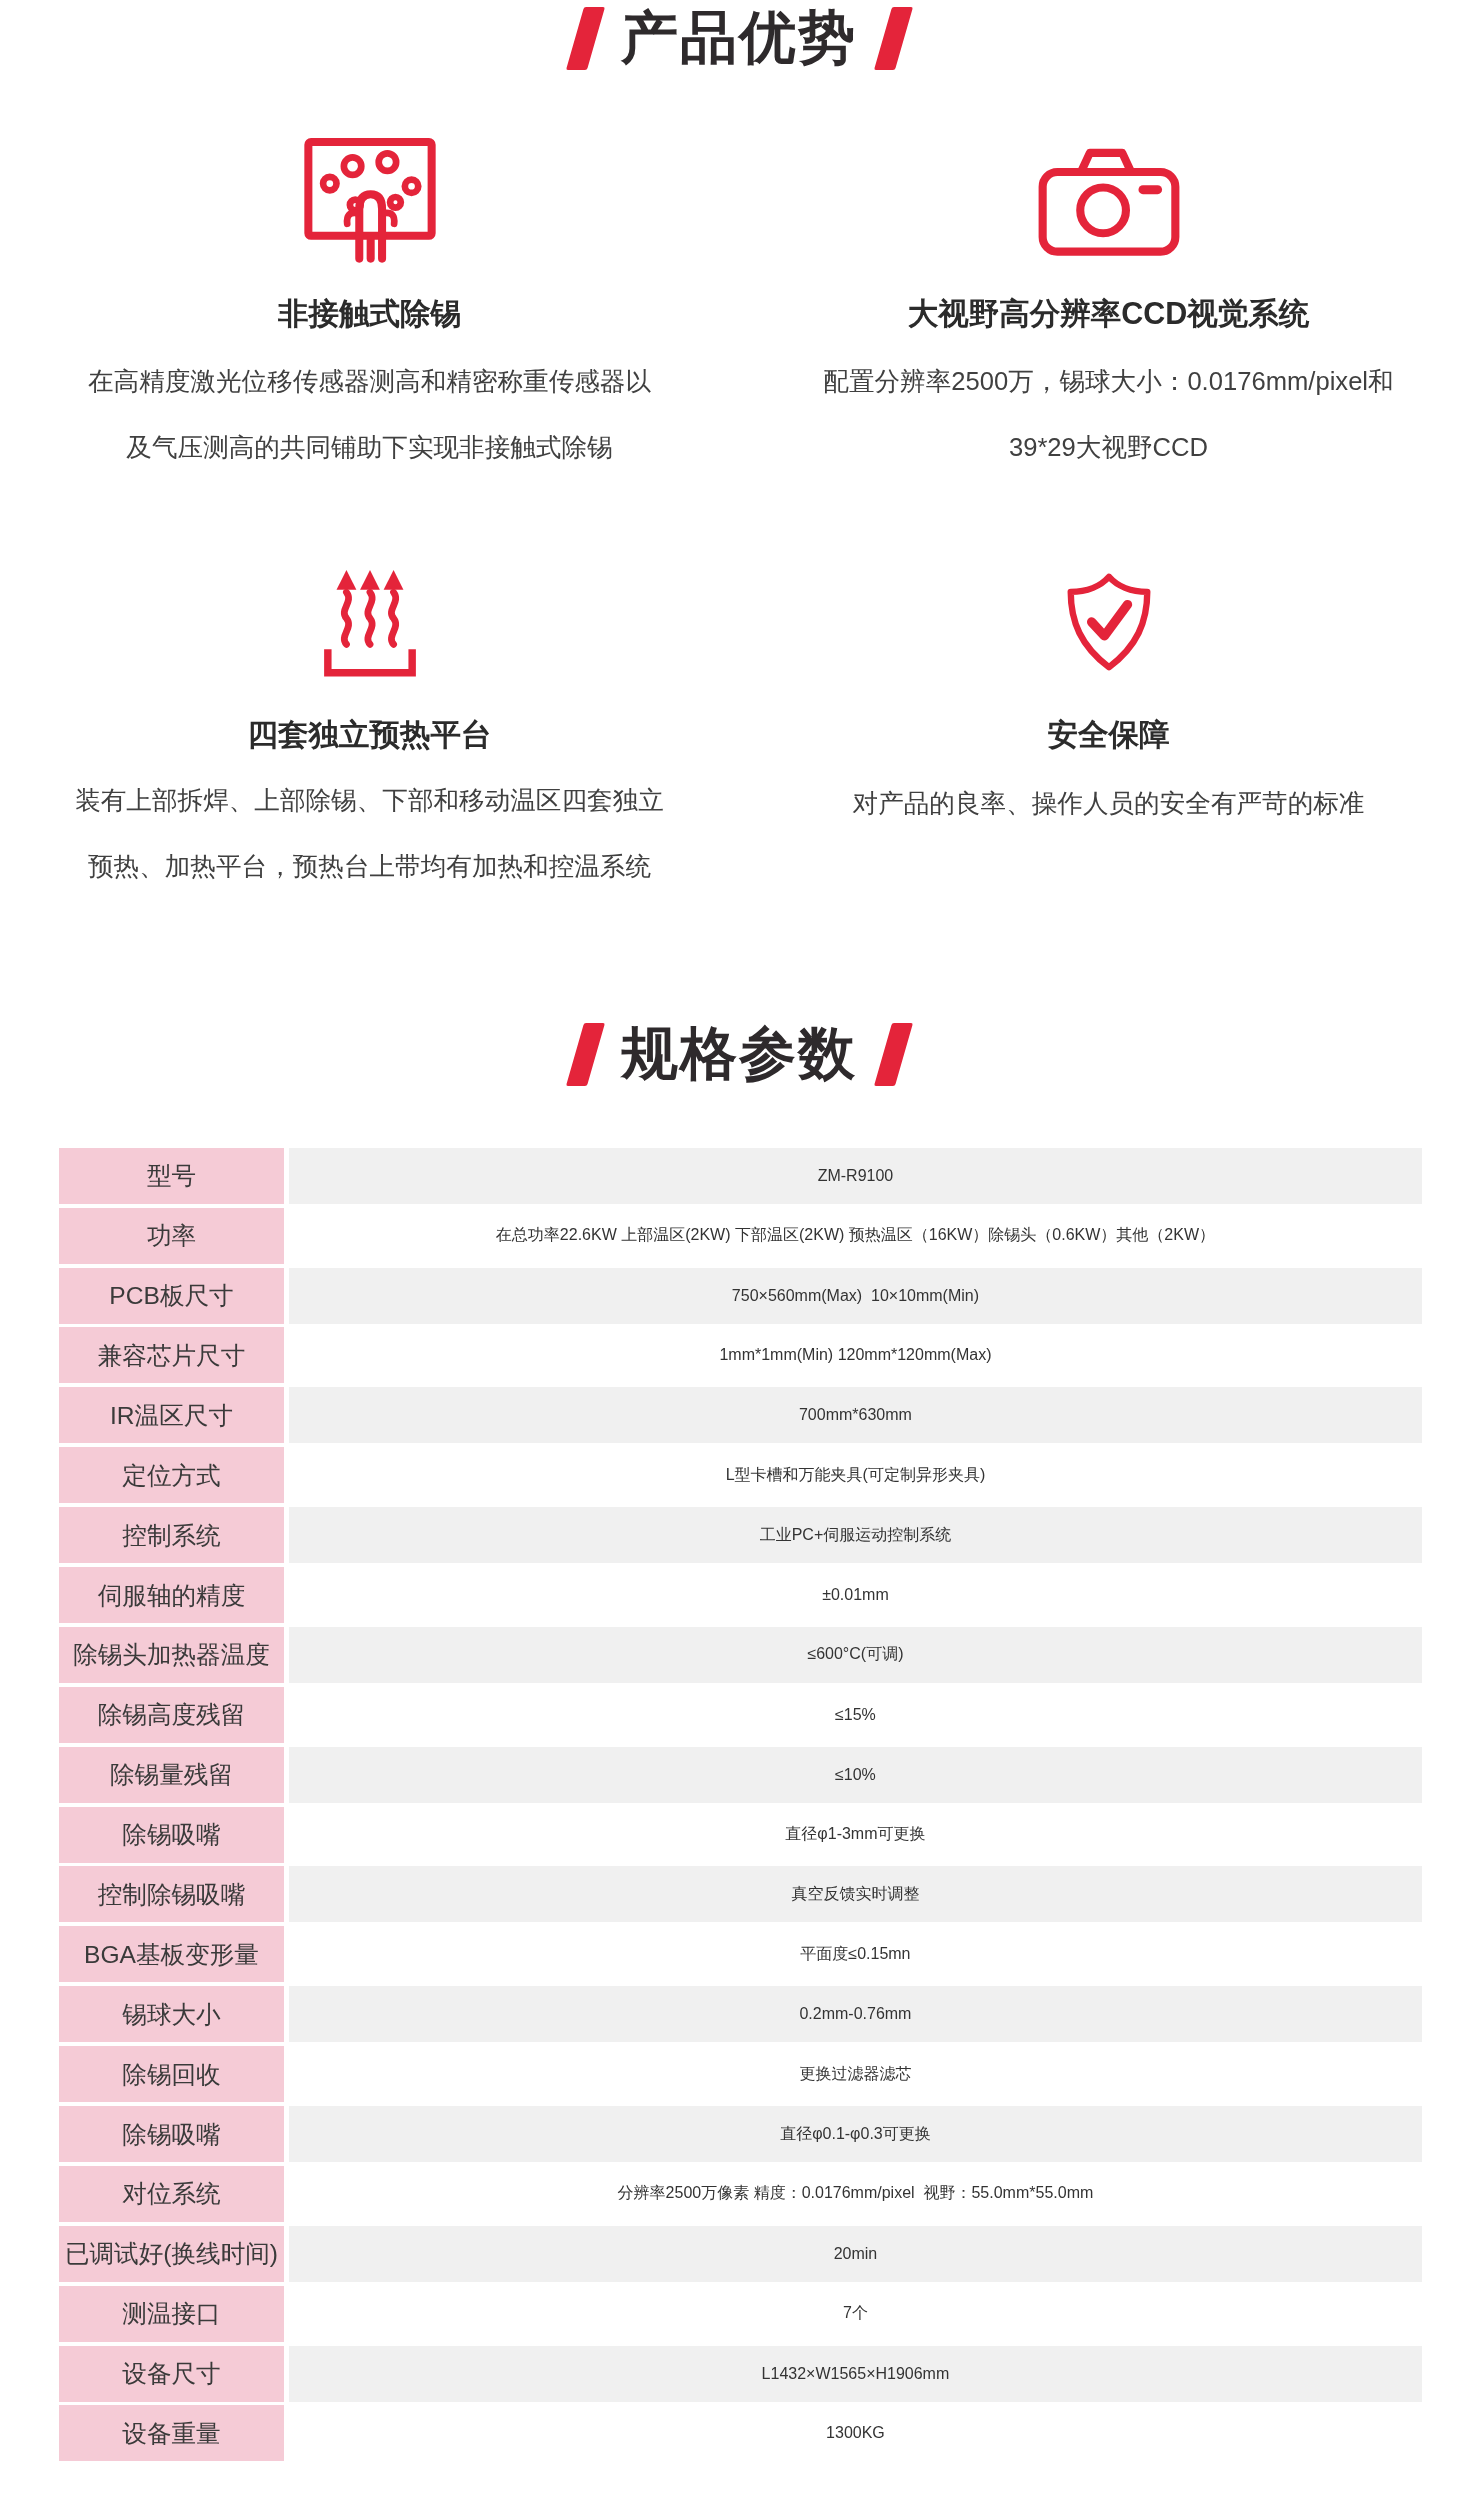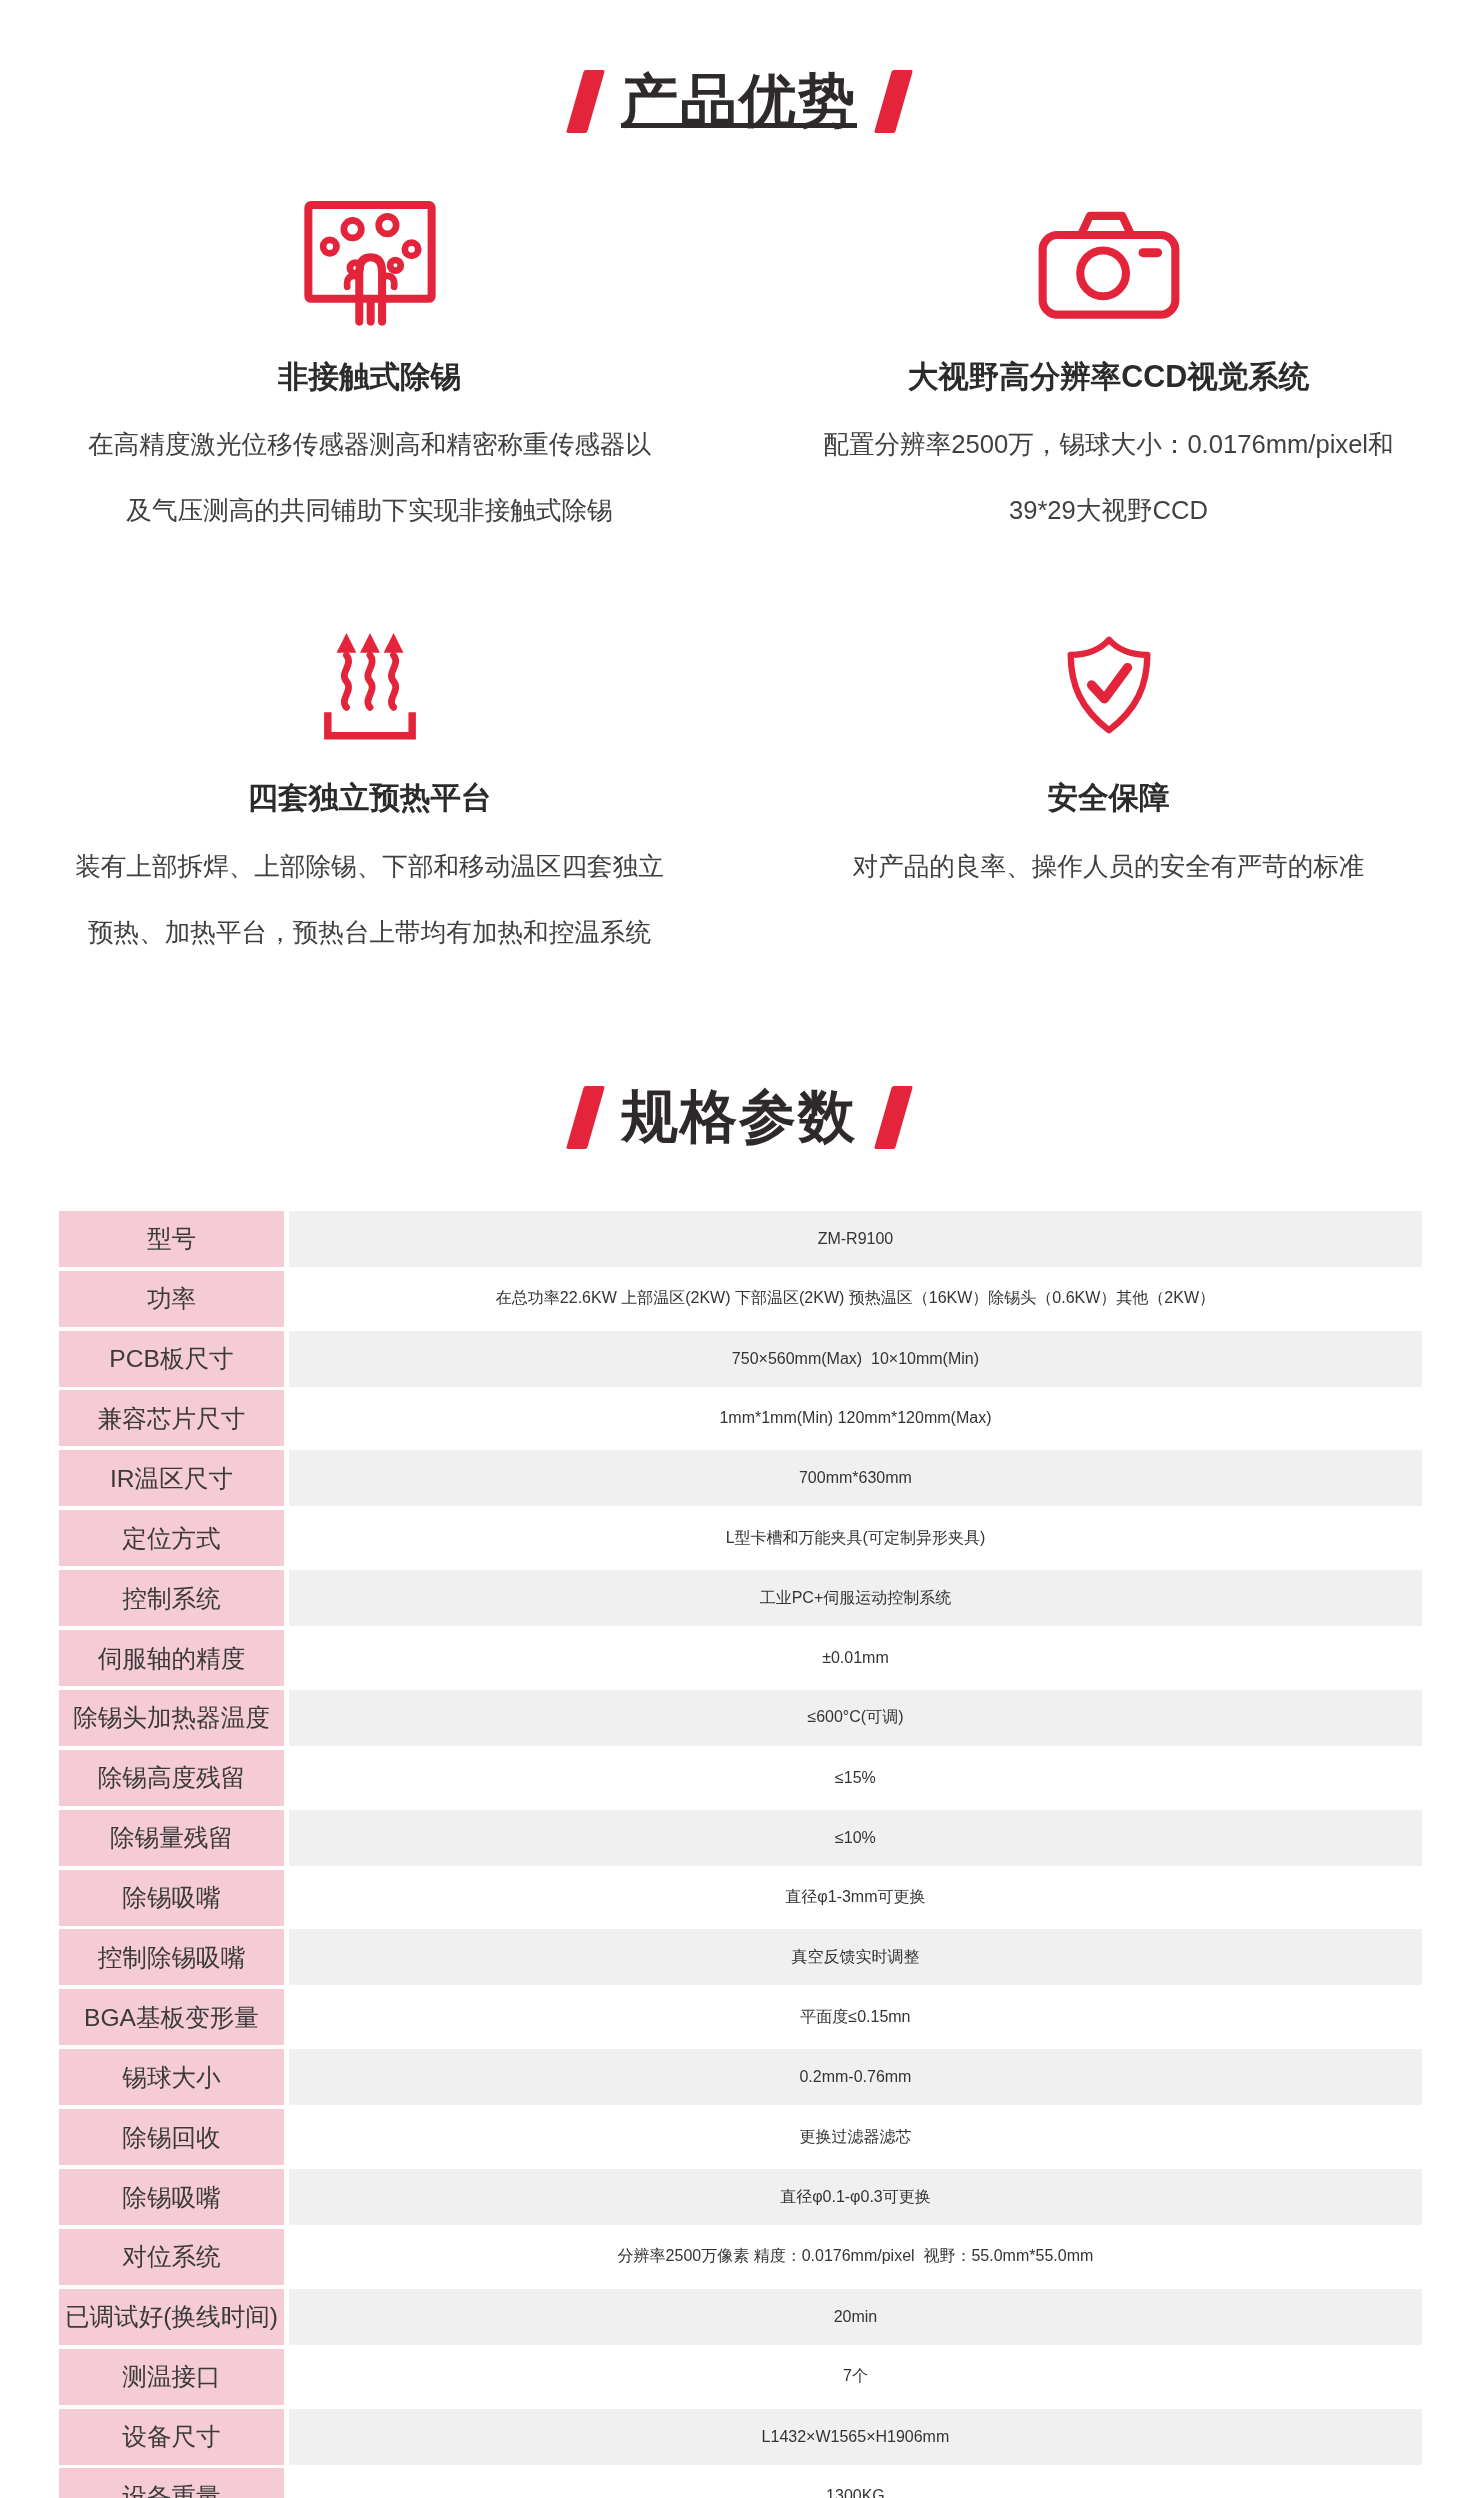--- a/index.html
+++ b/index.html
@@ -11,33 +11,33 @@
   }
   *{box-sizing:border-box;}
   html,body{margin:0;padding:0;}
   body{
     width:1478px;min-height:2498px;background:#ffffff;
     font-family:"Liberation Sans","DejaVu Sans",sans-serif;
     color:var(--ink);
   }
   
   .section-title{display:flex;align-items:center;justify-content:center;gap:25.6px;}
-  .section-title.first{padding-top:63px;text-decoration:underline;}
+  .section-title.first{}
   .section-title.second{margin-top:114px;}
   .slash{width:20.7px;height:63px;background:var(--red);transform:skewX(-16deg);border-radius:2px;flex:0 0 auto;}
   .section-title h2{margin:0;font-size:57px;font-weight:bold;letter-spacing:2px;color:var(--ink);}
   
   .features{display:grid;grid-template-columns:1fr 1fr;row-gap:73px;margin-top:55px;}
   .feature{display:flex;flex-direction:column;align-items:center;text-align:center;}
   .icon-box{height:138px;display:flex;align-items:center;justify-content:center;}
   .feature h3{margin:23.6px 0 0;font-size:30.5px;font-weight:bold;color:#2b2b2b;}
   .feature p{margin:13.8px 0 0;font-size:25.6px;line-height:66px;color:var(--body);}
   .feature:nth-of-type(1) p{max-width:581px;}
   .feature:nth-of-type(2) p{max-width:621px;}
-  .feature:nth-of-type(3) p{max-width:606px;}
+  .feature:nth-of-type(3) p{max-width:606px;font-family:Liberation Mono, monospace;}
   .feature:nth-of-type(4) p{max-width:709px;}
   .ic{stroke:var(--red);fill:none;}
   
   .spec-table{margin:55px 56px 59px 59px;}
   .spec-row{display:flex;margin-bottom:3.9px;}
   .spec-label{
     width:225px;flex:0 0 225px;margin-right:4.9px;background:var(--pink);
     min-height:56px;display:flex;align-items:center;justify-content:center;
     font-size:24.6px;color:#3a3a3a;text-align:center;padding:4px 2px;
   }

